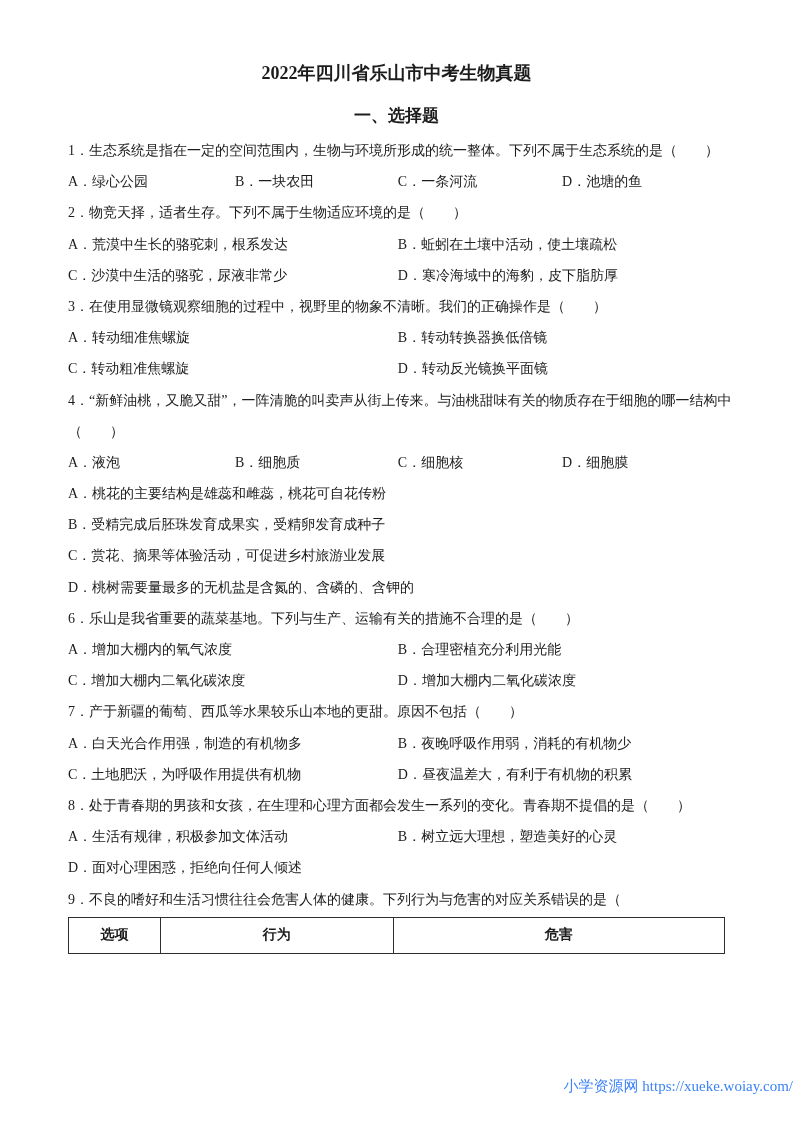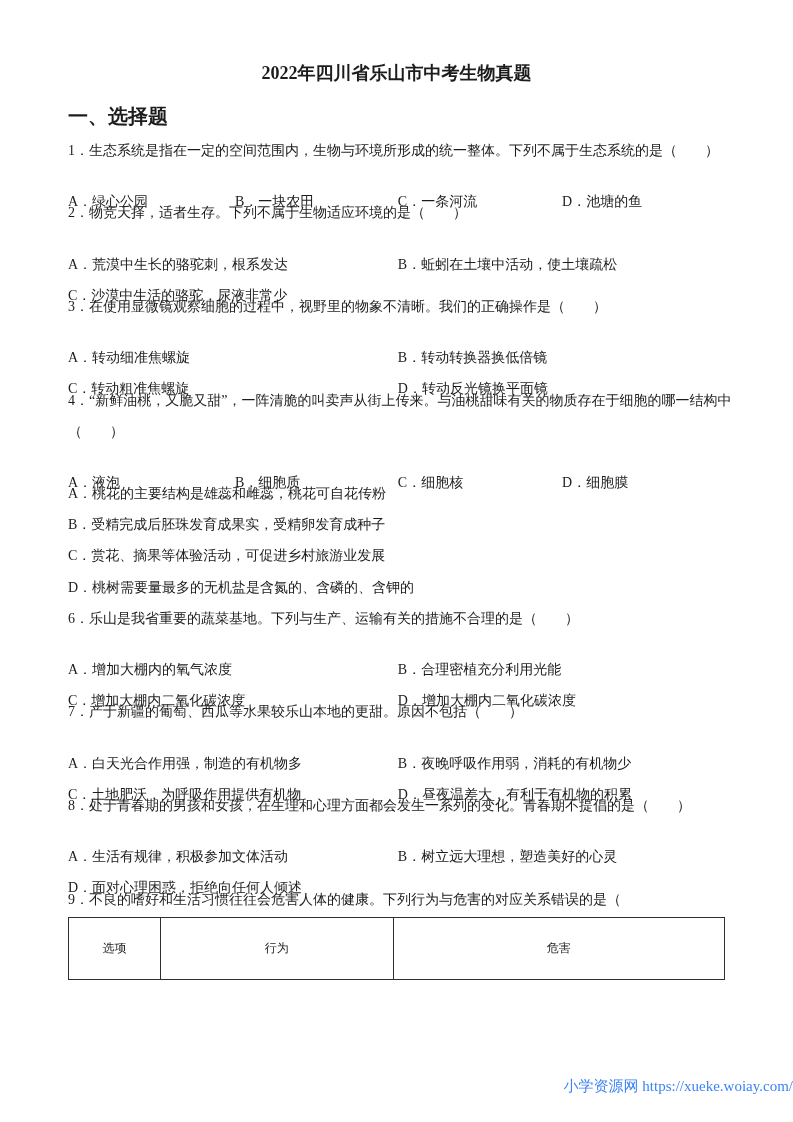--- a/index.html
+++ b/index.html
@@ -10,39 +10,39 @@
     font-family: "Liberation Serif", "DejaVu Serif", serif;
     position: relative;
     overflow: hidden;
   }
   .page { padding: 60px 68px 0 68px; }
   .title {
     font-size: 18px; font-weight: 700; text-align: center;
     margin: 0 0 16px 0; line-height: 27px;
   }
   .section-heading {
-    font-size: 20px; font-weight: 700;
-    margin: 0 0 6px 0; line-height: 26px;
+    font-size: 17px; font-weight: 700;
+    margin: 0 0 6px 0; line-height: 26px; text-align: center;
   }
   .line {
     font-size: 14px; line-height: 31.2px; height: 31.2px;
     white-space: nowrap;
   }
   .opts4 { display: grid; grid-template-columns: 25.4% 24.8% 25% 24.8%; }
   .opts2 { display: grid; grid-template-columns: 50.2% 49.8%; }
-  .opt { display: block; margin-top: 20px; }
+  .opt { display: block; }
   table.q9-table {
     border-collapse: collapse; width: 100%; table-layout: fixed;
     margin-top: 2px;
   }
   table.q9-table th {
     border: 1px solid #2f2f2f;
-    font-weight: 400; font-size: 12px;
+    font-weight: 700; font-size: 14px;
     height: 35px; text-align: center; vertical-align: middle;
-    padding: 13px;
+    padding: 0;
   }
   .footer {
     position: absolute; left: 0; right: 0; bottom: 26px;
     text-align: right; color: #3b82f6; font-size: 15px;
   }
 </style>
 </head>
 <body>
 
 <div class="page">
@@ -61,20 +61,21 @@
   </div>
 
   <div>
     <div class="line">2．物竞天择，适者生存。下列不属于生物适应环境的是（　　）</div>
     <div class="line opts2">
       <span class="opt">A．荒漠中生长的骆驼刺，根系发达</span>
       <span class="opt">B．蚯蚓在土壤中活动，使土壤疏松</span>
     </div>
     <div class="line opts2">
       <span class="opt">C．沙漠中生活的骆驼，尿液非常少</span>
+      <span class="opt">D．寒冷海域中的海豹，皮下脂肪厚</span>
     </div>
   </div>
 
   <div>
     <div class="line">3．在使用显微镜观察细胞的过程中，视野里的物象不清晰。我们的正确操作是（　　）</div>
     <div class="line opts2">
       <span class="opt">A．转动细准焦螺旋</span>
       <span class="opt">B．转动转换器换低倍镜</span>
     </div>
     <div class="line opts2">

